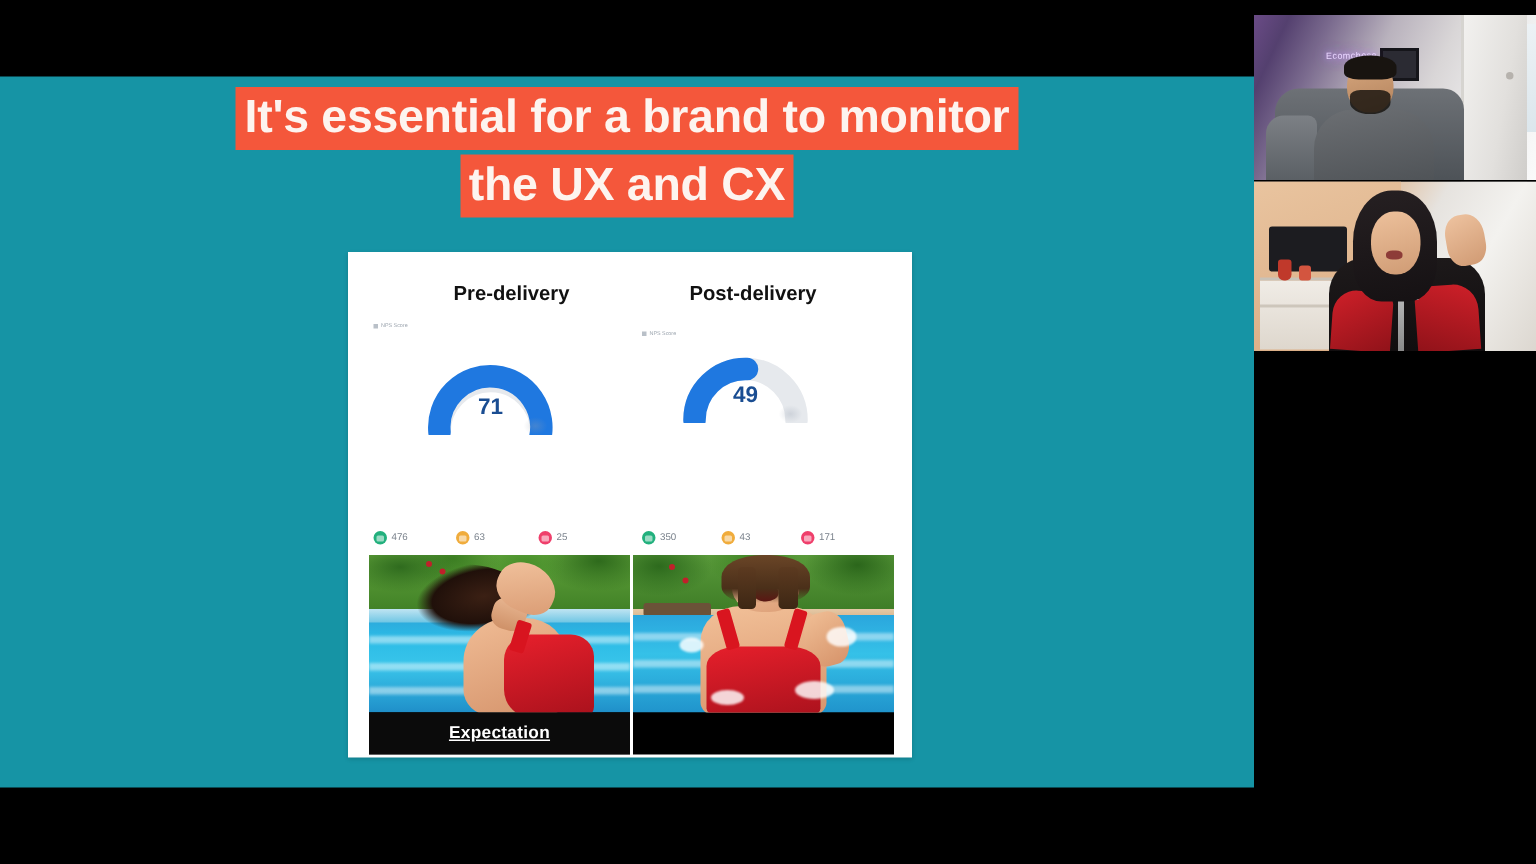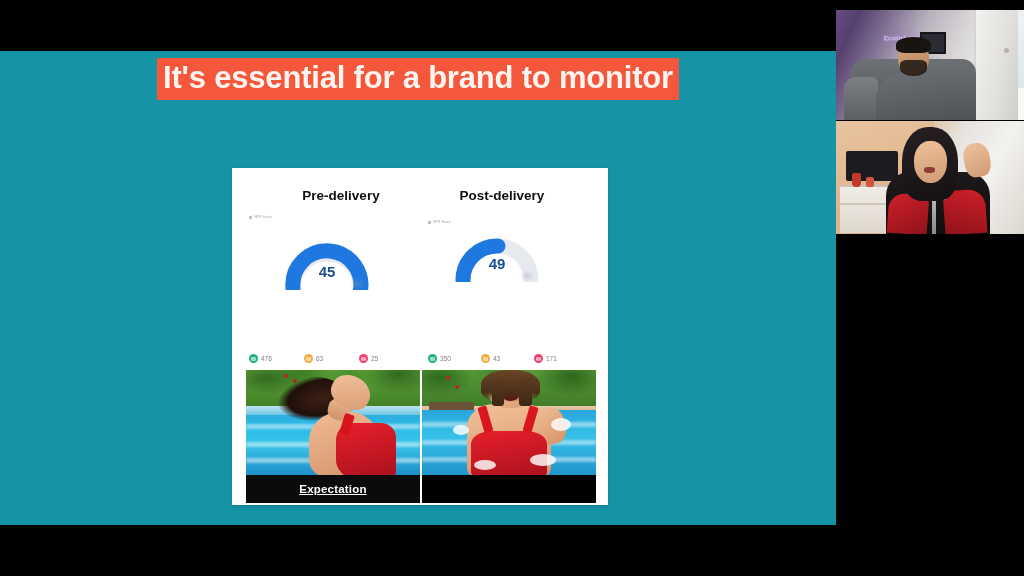--- a/index.html
+++ b/index.html
@@ -398,20 +398,21 @@
 </head>
 <body>
 
 <div id="stage">
 
   <div id="slide-region">
     <div id="slide">
 
       <div id="title-block">
         <span class="title-line" id="title-line-1"><span class="title-hl">It's essential for a brand to monitor</span></span>
+        <span class="title-line" id="title-line-2"><span class="title-hl">the UX and CX</span></span>
       </div>
 
       <div id="dashboard-card">
 
         <div class="col-heading" id="heading-pre">Pre-delivery</div>
         <div class="col-heading" id="heading-post">Post-delivery</div>
 
         <div class="nps-label" id="nps-label-pre">
           <span class="sq"></span>
           <span>NPS Score</span>
@@ -420,21 +421,21 @@
           <span class="sq"></span>
           <span>NPS Score</span>
         </div>
 
         <div class="gauge" id="gauge-pre">
           <svg width="86" height="58" viewBox="0 0 86 58">
             <path d="M9 56 A34 34 0 1 1 77 56" fill="none" stroke="#e6e9ed" stroke-width="15" stroke-linecap="round"></path>
             <path d="M9 56 A34 34 0 1 1 75.6 62" fill="none" stroke="#1f78e0" stroke-width="15" stroke-linecap="round"></path>
           </svg>
           <div class="gauge-shadow"></div>
-          <div class="gauge-value">45</div>
+          <div class="gauge-value">71</div>
         </div>
 
         <div class="gauge" id="gauge-post">
           <svg width="86" height="58" viewBox="0 0 86 58">
             <path d="M9 56 A34 34 0 1 1 77 56" fill="none" stroke="#e6e9ed" stroke-width="15" stroke-linecap="round"></path>
             <path d="M9 56 A34 34 0 0 1 44 22" fill="none" stroke="#1f78e0" stroke-width="15" stroke-linecap="round"></path>
           </svg>
           <div class="gauge-shadow"></div>
           <div class="gauge-value">49</div>
         </div>

